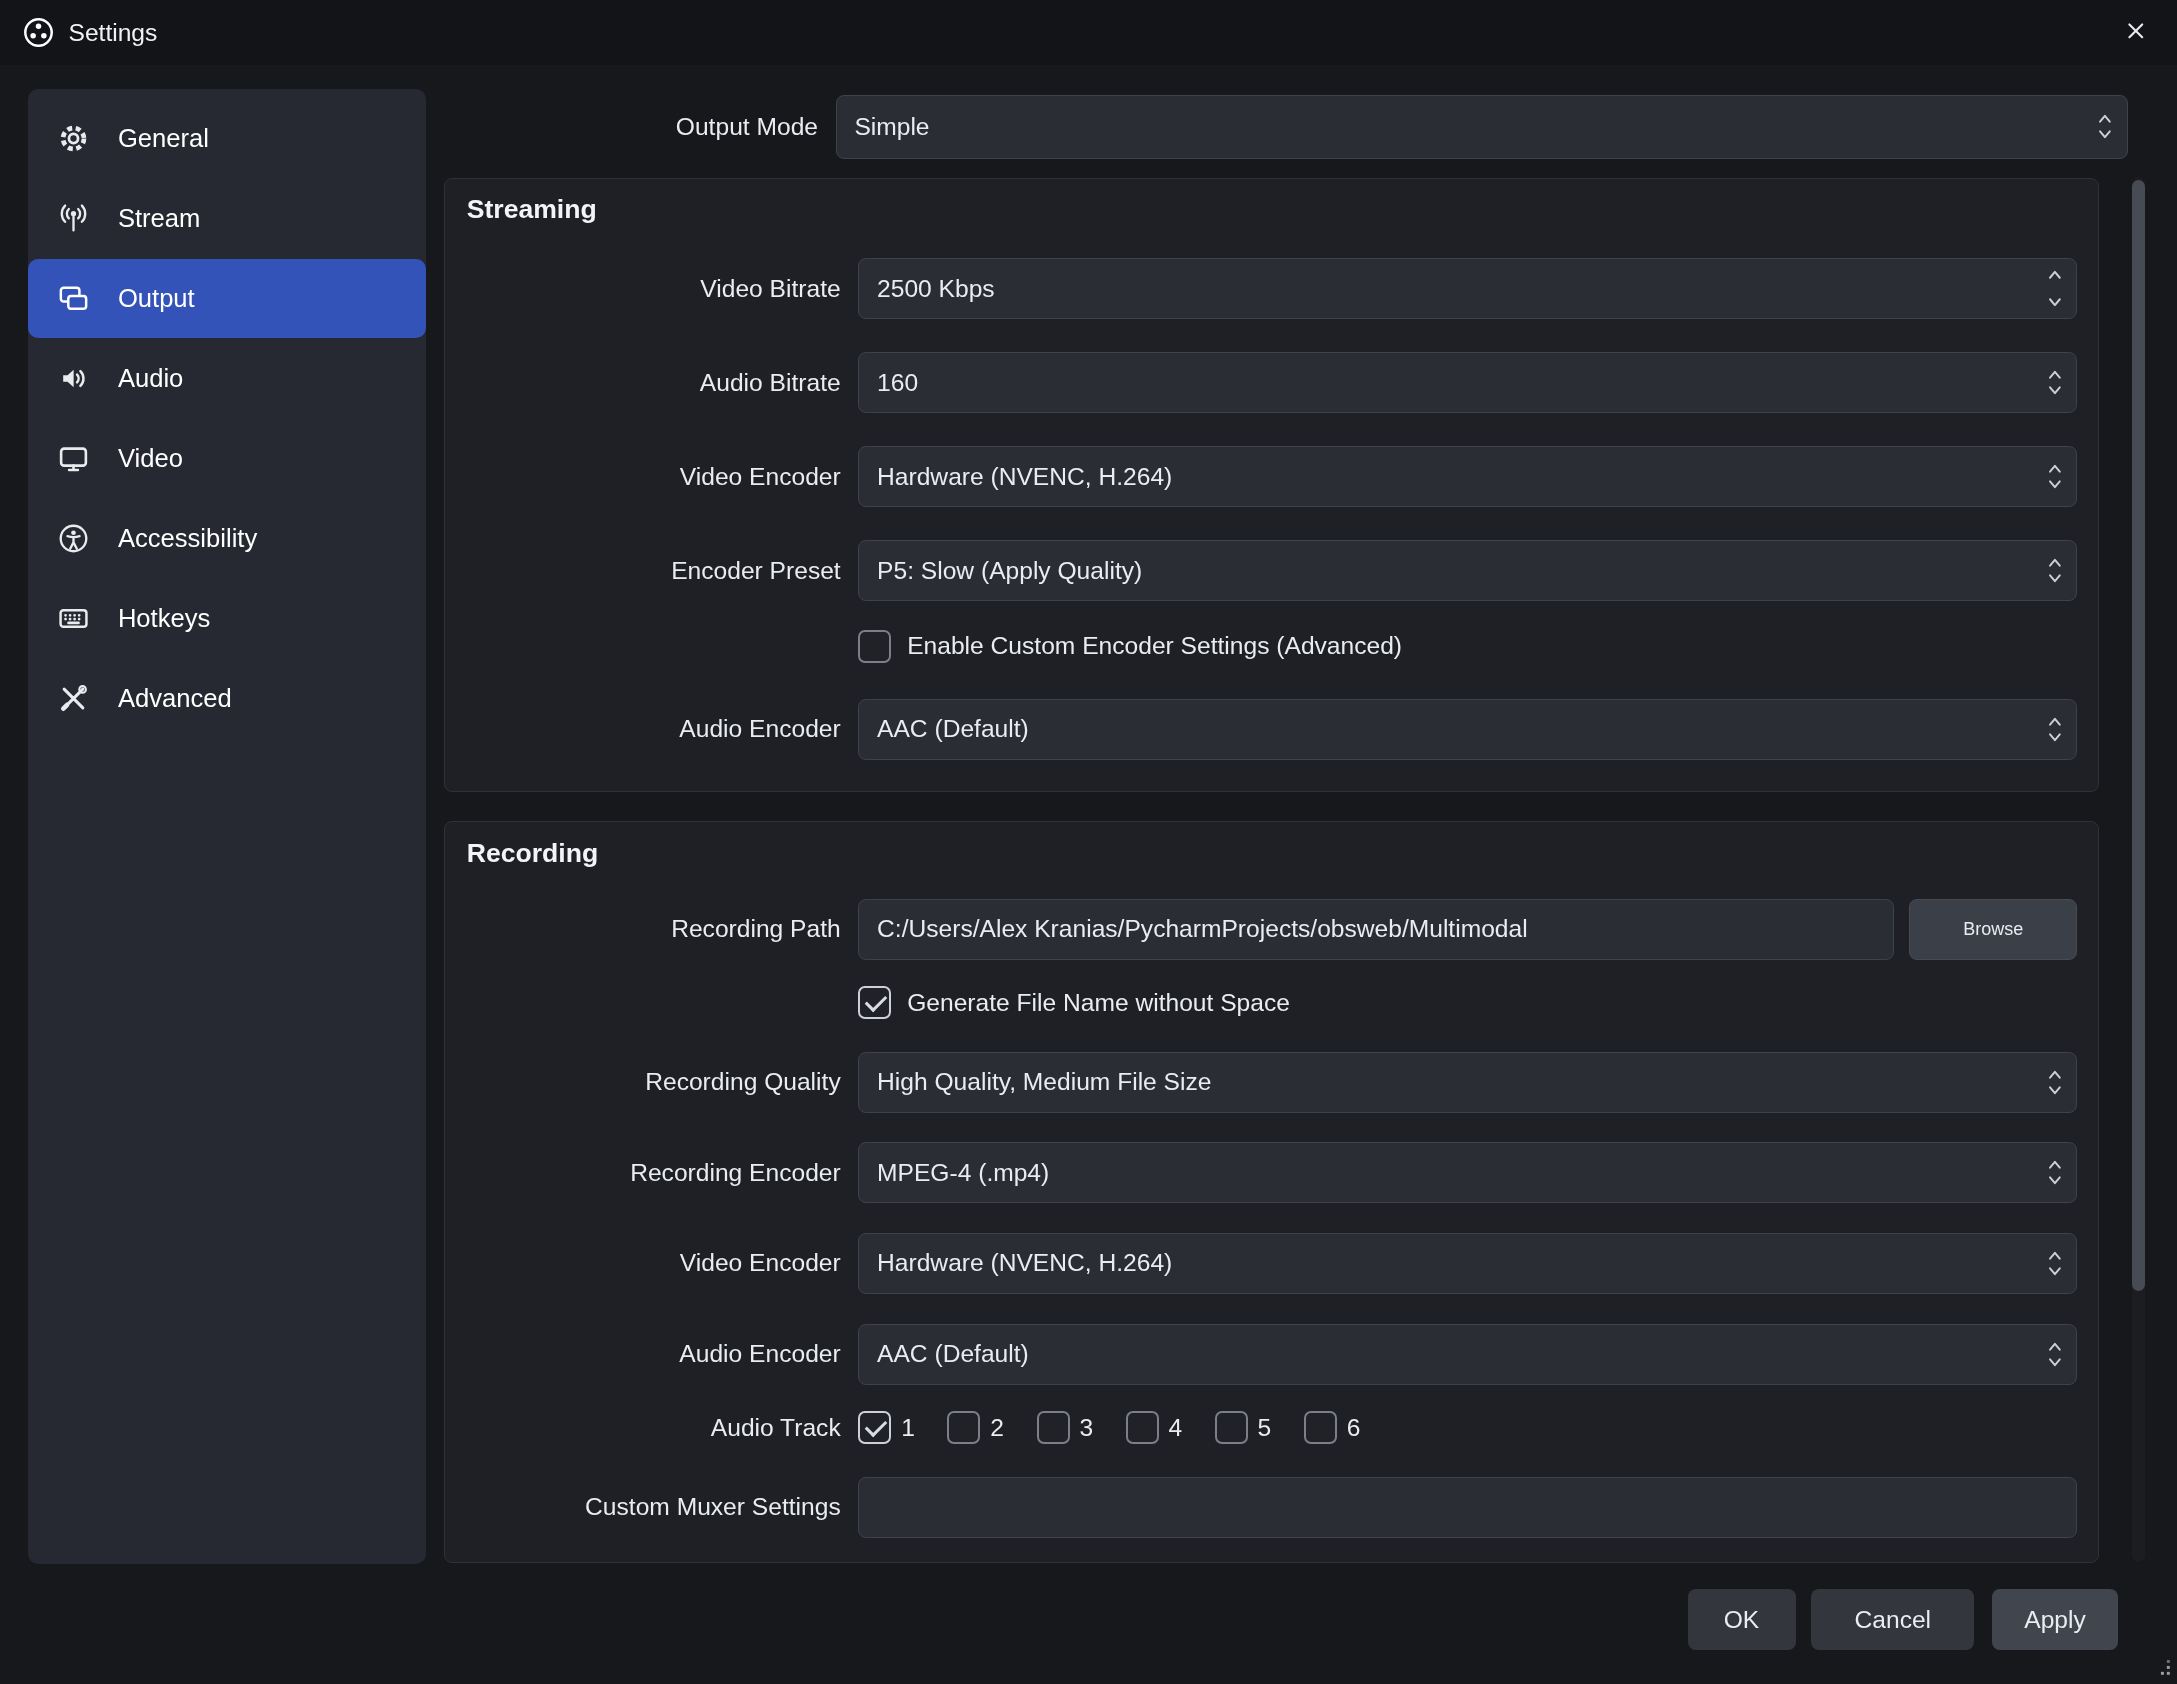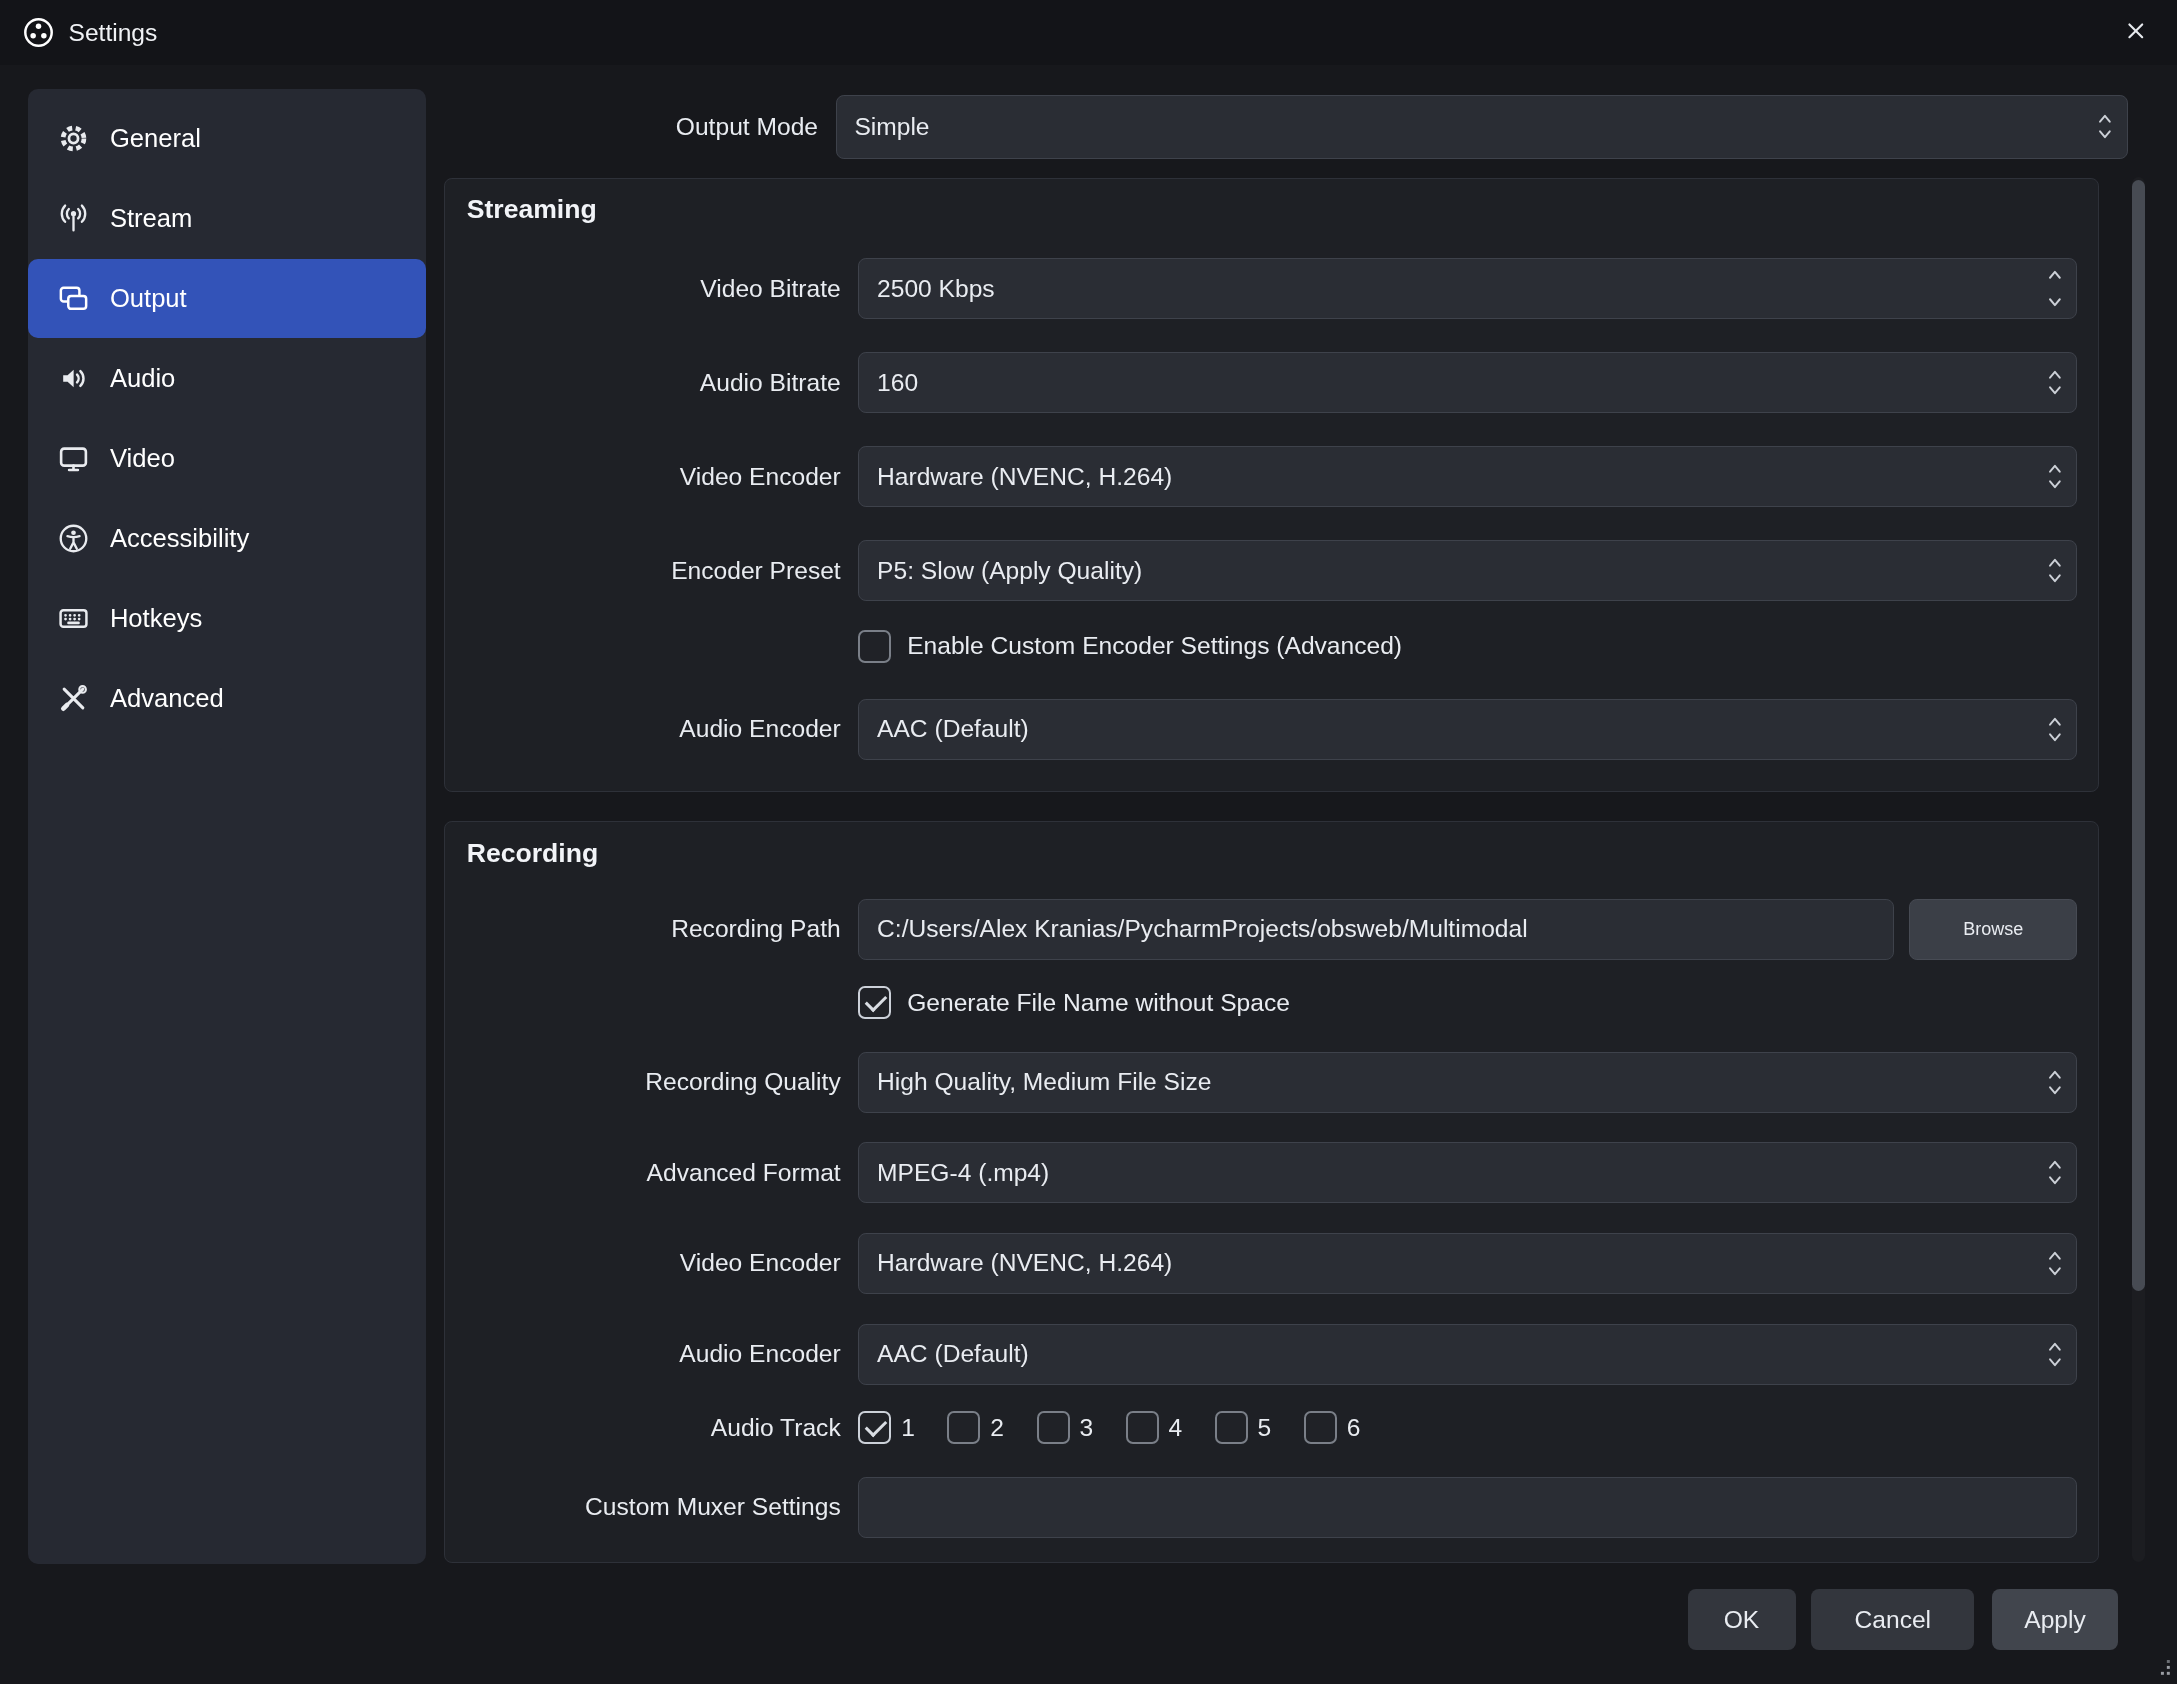--- a/index.html
+++ b/index.html
@@ -20,21 +20,21 @@
     background:var(--titlebar); display:flex; align-items:center; padding:0 21.7px; }
   .logo{ width:33px; height:33px; margin-right:13.8px; display:flex; align-items:center; }
   .wtitle{ font-size:24.6px; font-weight:500; color:#f0f2f5; }
   .closebtn{ position:absolute; right:19.7px; top:10.8px; width:43px; height:43px;
     background:none; border:none; display:flex; align-items:center; justify-content:center; cursor:pointer; }
 
   
   .sidebar{ position:absolute; left:27.6px; top:89px; width:398px; height:1475px;
     background:var(--panel); border-radius:9.9px; padding-top:9.9px; }
   .side-item{ height:79px; display:flex; align-items:center; padding-left:29.6px;
-    font-size:25.6px; color:#fff; border-radius:9.9px; margin-bottom:1px; cursor:pointer; }
+    font-size:25.6px; color:#fff; border-radius:9.9px; margin-bottom:1px; cursor:pointer;gap:8px; }
   .side-item.selected{ background:var(--accent); }
   .side-item .icon{ width:33px; height:33px; margin-right:19.7px; flex:none; display:flex; align-items:center; }
 
   
   .main{ position:absolute; left:444px; top:89px; width:1684px; }
 
   .row{ display:flex; align-items:center; }
   .flabel{ width:374px; flex:none; text-align:right; margin-right:17.7px;
     font-size:24.6px; color:#e9ecf1; }
   .control{ flex:1; height:61px; background:var(--input); border:1px solid var(--inputBorder);
@@ -300,21 +300,21 @@
         <span class="arrows">
             <svg width="15.8" height="35" viewBox="0 0 16 36">
               <polyline points="3,13 8,7 13,13" stroke="#ccd0d7" stroke-width="2" fill="none" stroke-linecap="round" stroke-linejoin="round"></polyline>
               <polyline points="3,23 8,29 13,23" stroke="#ccd0d7" stroke-width="2" fill="none" stroke-linecap="round" stroke-linejoin="round"></polyline>
             </svg>
           </span>
       </div>
     </div>
 
     <div class="row">
-      <span class="flabel">Advanced Format</span>
+      <span class="flabel">Recording Encoder</span>
       <div class="control">
         <span class="cval">MPEG-4 (.mp4)</span>
         <span class="arrows">
             <svg width="15.8" height="35" viewBox="0 0 16 36">
               <polyline points="3,13 8,7 13,13" stroke="#ccd0d7" stroke-width="2" fill="none" stroke-linecap="round" stroke-linejoin="round"></polyline>
               <polyline points="3,23 8,29 13,23" stroke="#ccd0d7" stroke-width="2" fill="none" stroke-linecap="round" stroke-linejoin="round"></polyline>
             </svg>
           </span>
       </div>
     </div>

